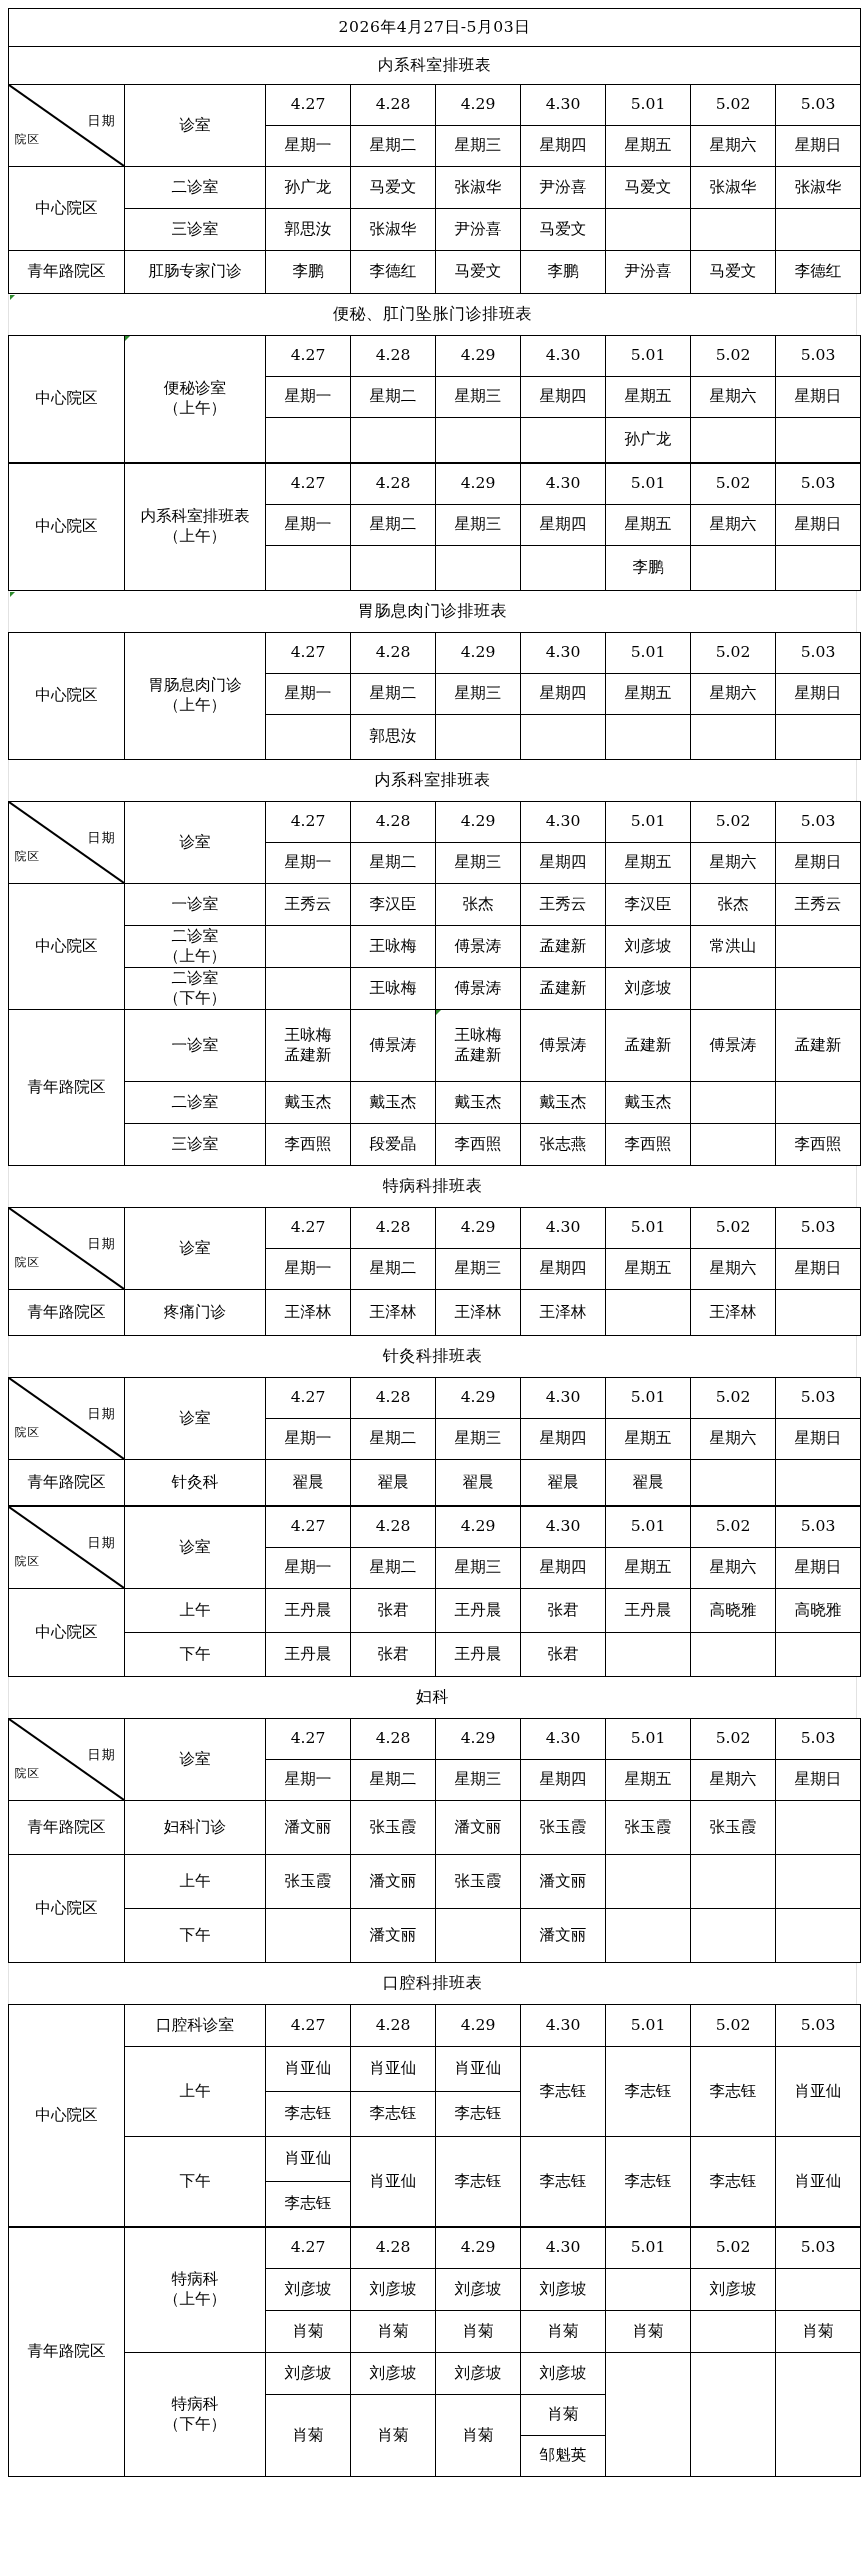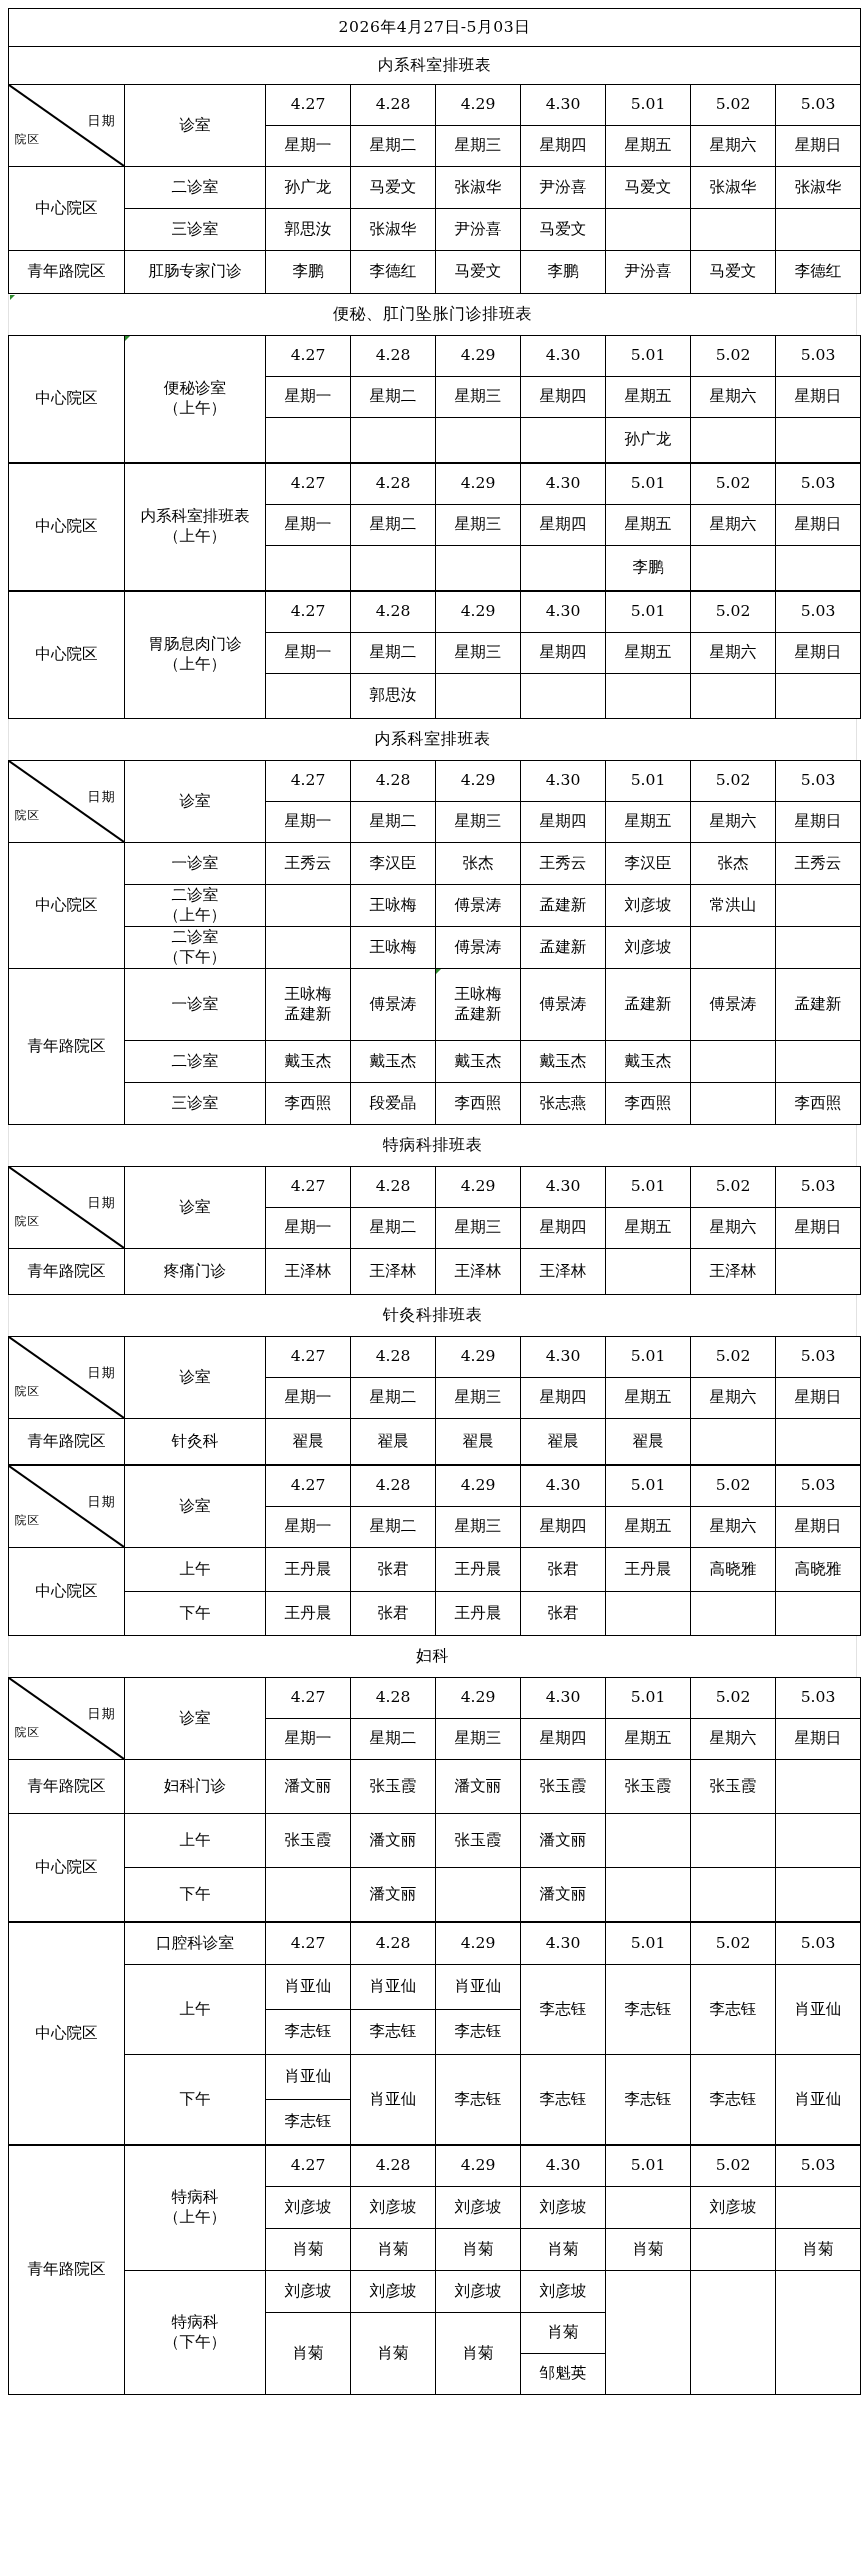--- a/index.html
+++ b/index.html
@@ -242,20 +242,23 @@
           <td></td>
           <td></td>
           <td></td>
           <td></td>
           <td>李鹏</td>
           <td></td>
           <td></td>
         </tr>
       </tbody>
     </table>
+    <div class="band flag">
+      <span>胃肠息肉门诊排班表</span>
+    </div>
     <table class="sched">
       <colgroup>
         <col style="width: 116px;">
         <col style="width: 141px;">
         <col style="width: 85px;">
         <col style="width: 85px;">
         <col style="width: 85px;">
         <col style="width: 85px;">
         <col style="width: 85px;">
         <col style="width: 85px;">
@@ -625,20 +628,23 @@
           <td></td>
           <td>潘文丽</td>
           <td></td>
           <td>潘文丽</td>
           <td></td>
           <td></td>
           <td></td>
         </tr>
       </tbody>
     </table>
+    <div class="band">
+      <span>口腔科排班表</span>
+    </div>
     <table class="sched">
       <colgroup>
         <col style="width: 116px;">
         <col style="width: 141px;">
         <col style="width: 85px;">
         <col style="width: 85px;">
         <col style="width: 85px;">
         <col style="width: 85px;">
         <col style="width: 85px;">
         <col style="width: 85px;">

